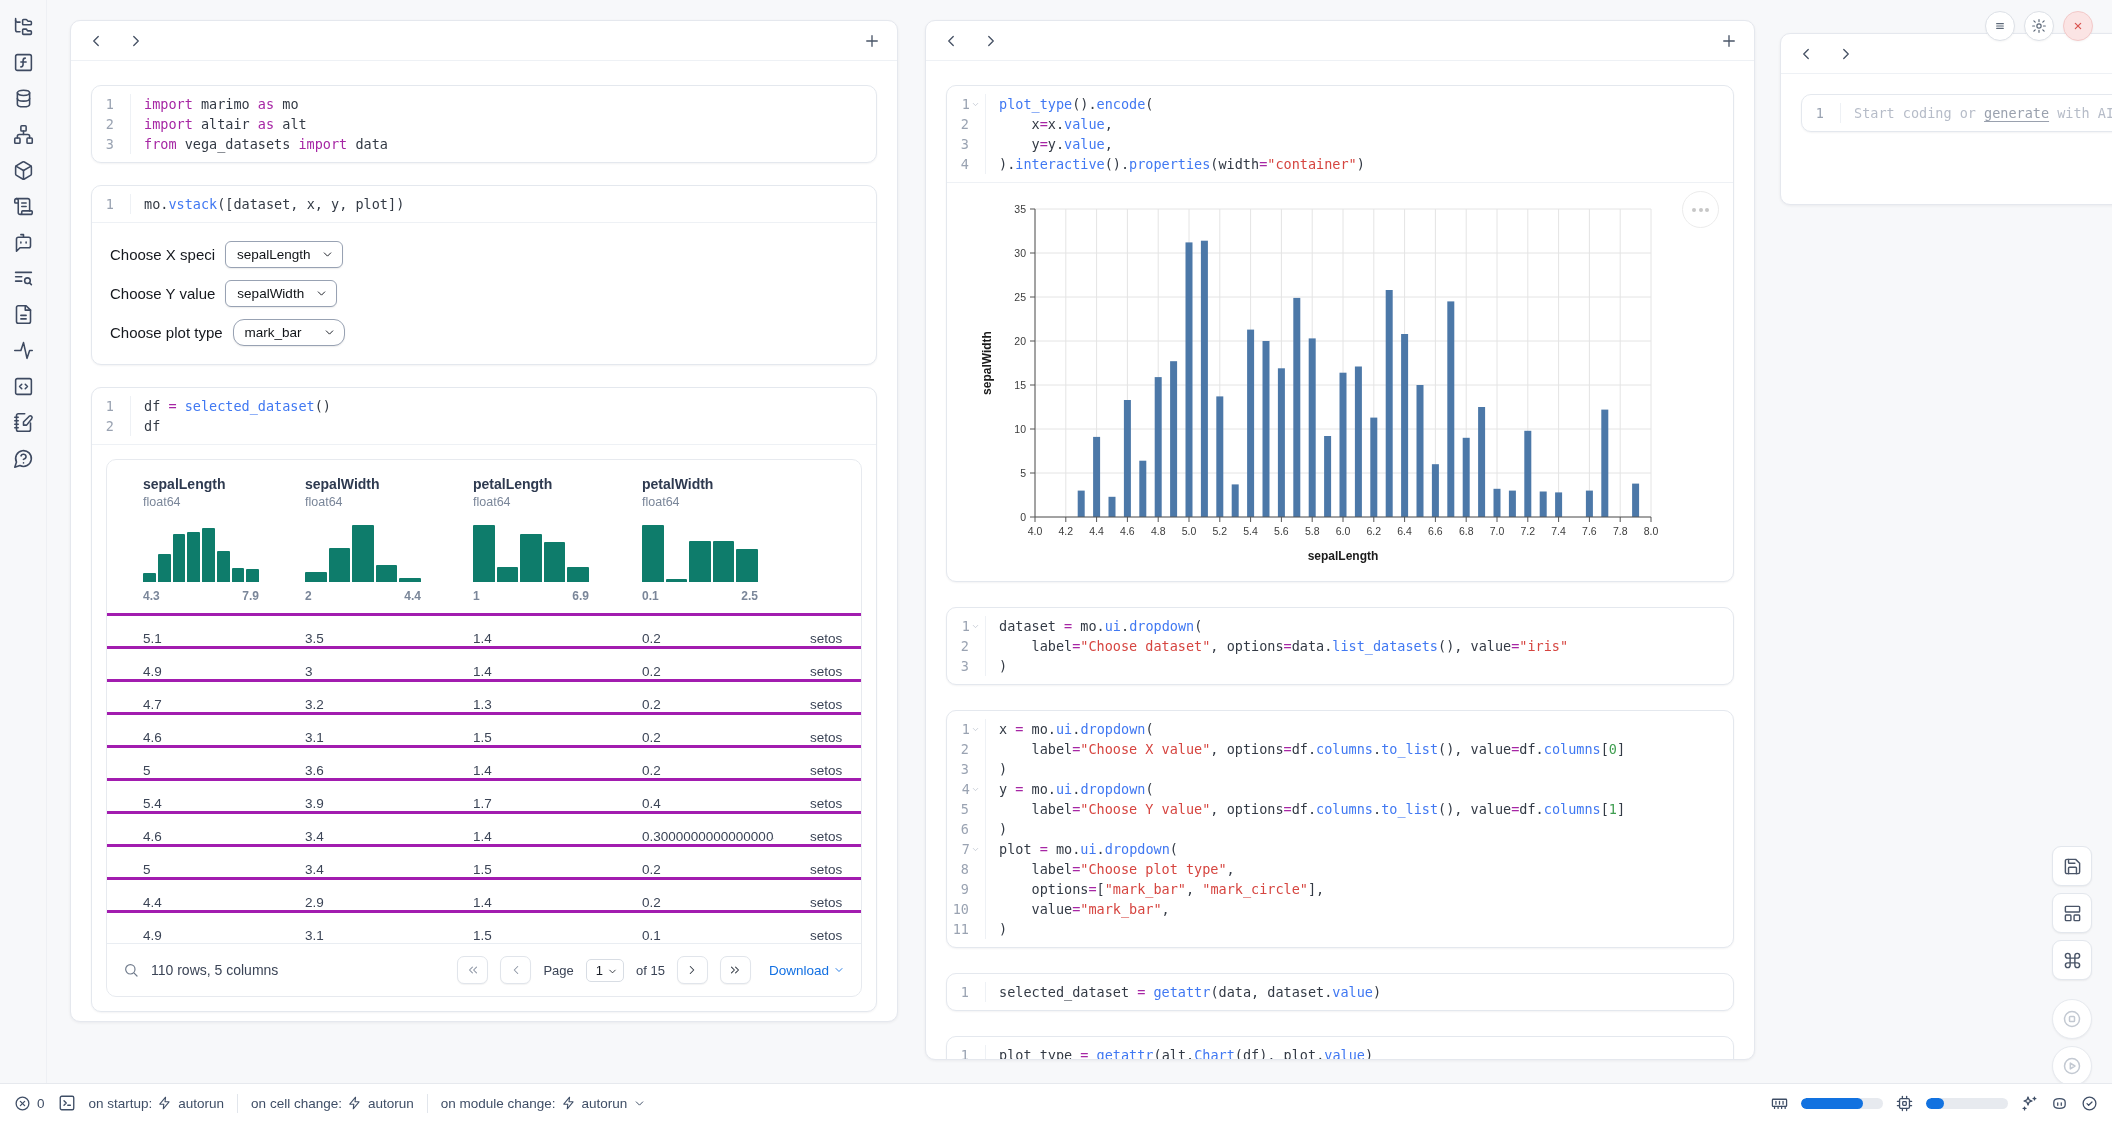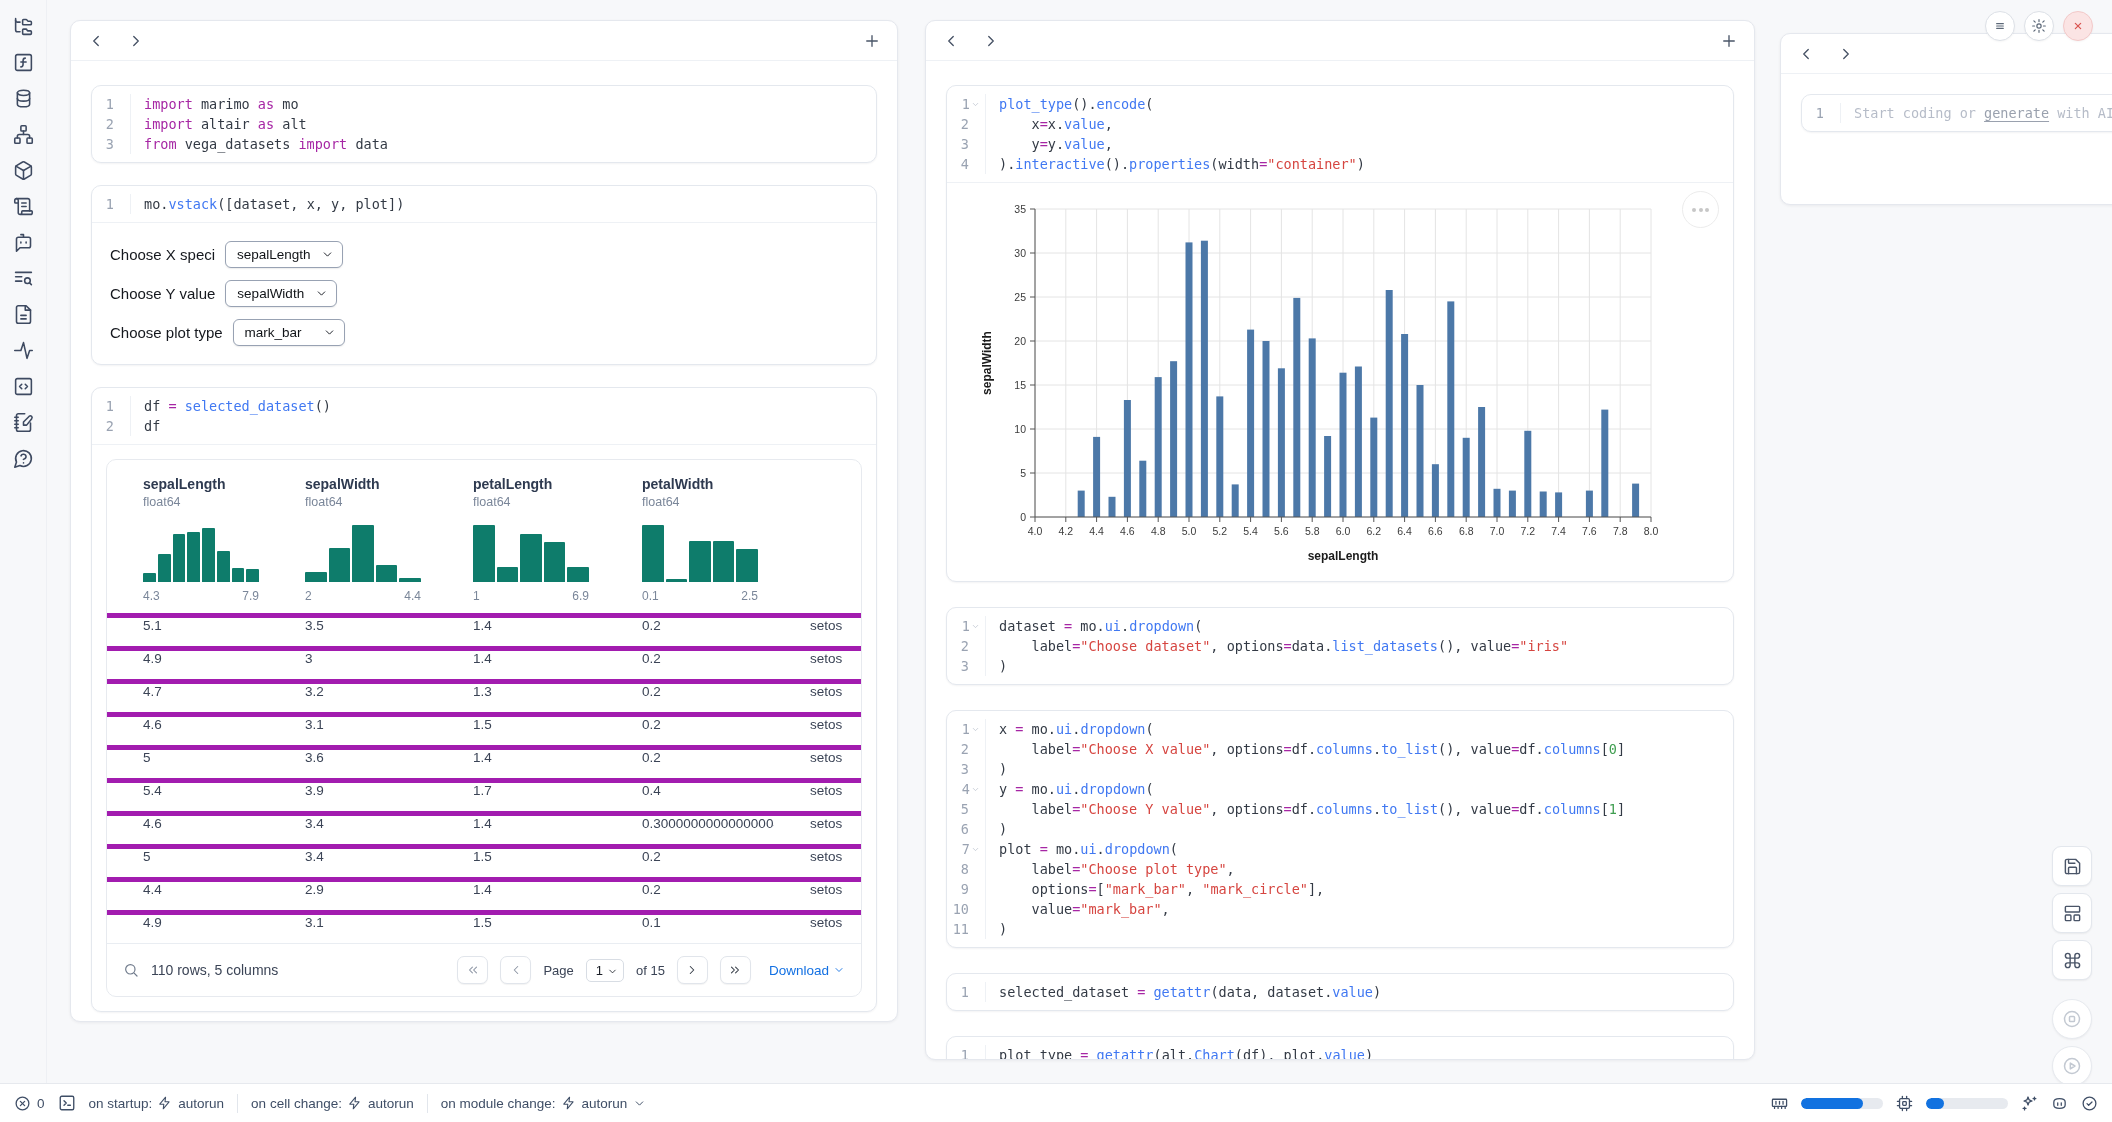--- a/index.html
+++ b/index.html
@@ -47,23 +47,23 @@
   .sel-chev svg { width:100%; height:100%; }
 
   
   .df-card { margin:14px; border:1px solid #e7eaef; border-radius:10px; overflow:hidden; }
   .df-head { display:flex; padding:16px 0 10px; }
   .df-col { flex:none; padding-left:36px; overflow:hidden; }
   .df-name { font-weight:bold; font-size:14px; color:#2e3a50; white-space:nowrap; }
   .df-dtype { font-size:12.5px; color:#7a8699; margin-top:3px; white-space:nowrap; }
   .hist { margin-top:16px; width:116px; height:57px; display:flex; align-items:flex-end; gap:2px; }
   .hist div { flex:1; background:#0e7c6b; border-radius:1px 1px 0 0; }
-  .df-range { width:116px; display:flex; justify-content:space-between; font-size:12px; color:#7a8699; margin-top:7px; }
+  .df-range { width:116px; display:flex; justify-content:space-between; font-size:12px; color:#7a8699; margin-top:7px;font-weight:bold; }
   .df-meta { font-size:12.5px; color:#7a8699; margin-top:12px; line-height:19px; white-space:nowrap; }
-  .df-row { display:flex; border-top:5px solid #a21caf; height:33px; align-items:flex-start; font-size:13.5px; color:#3b4456; cursor:default; }
+  .df-row { display:flex; border-top:3px solid #a21caf; height:33px; align-items:flex-end; font-size:13.5px; color:#3b4456; cursor:default; }
   .df-row span { flex:none; padding-left:36px; white-space:nowrap; overflow:hidden; }
   .df-foot { display:flex; align-items:center; border-top:1px solid #e9edf2; padding:12px 16px; gap:12px; }
   .foot-sum { font-size:14px; color:#3b4456; }
   .sicon { width:16px; height:16px; color:#707b8c; cursor:pointer; }
   .sicon svg{ width:100%; height:100%; }
   .fspacer { flex:1; }
   .pbtn { width:31px; height:28px; border:1px solid #e1e5eb; border-radius:7px; background:#fff; box-shadow:0 1px 1px rgba(0,0,0,.05); display:flex; align-items:center; justify-content:center; color:#8b94a3; cursor:pointer; }
   .pbtn.dark { color:#333a45; }
   .pbtn svg { width:14px; height:14px; }
   .plabel { font-size:13px; color:#3b4456; }
@@ -231,21 +231,21 @@
                 <span>Choose Y value</span>
                 <div class="select" style="width: 112px;">
                   <span>sepalWidth</span>
                   <span class="sel-chev"><svg viewBox="0 0 24 24" fill="none" stroke="currentColor" stroke-width="1.8" stroke-linecap="round" stroke-linejoin="round">
                       <path d="M6 9l6 6 6-6"></path>
                     </svg></span>
                 </div>
               </div>
               <div class="ctl-row">
                 <span>Choose plot type</span>
-                <div class="select" style="width: 112px;">
+                <div class="select" style="width: 112px; border-radius: 11px;">
                   <span>mark_bar</span>
                   <span class="sel-chev"><svg viewBox="0 0 24 24" fill="none" stroke="currentColor" stroke-width="1.8" stroke-linecap="round" stroke-linejoin="round">
                       <path d="M6 9l6 6 6-6"></path>
                     </svg></span>
                 </div>
               </div>
             </div>
           </div>
         </div>
         <div class="cell">

